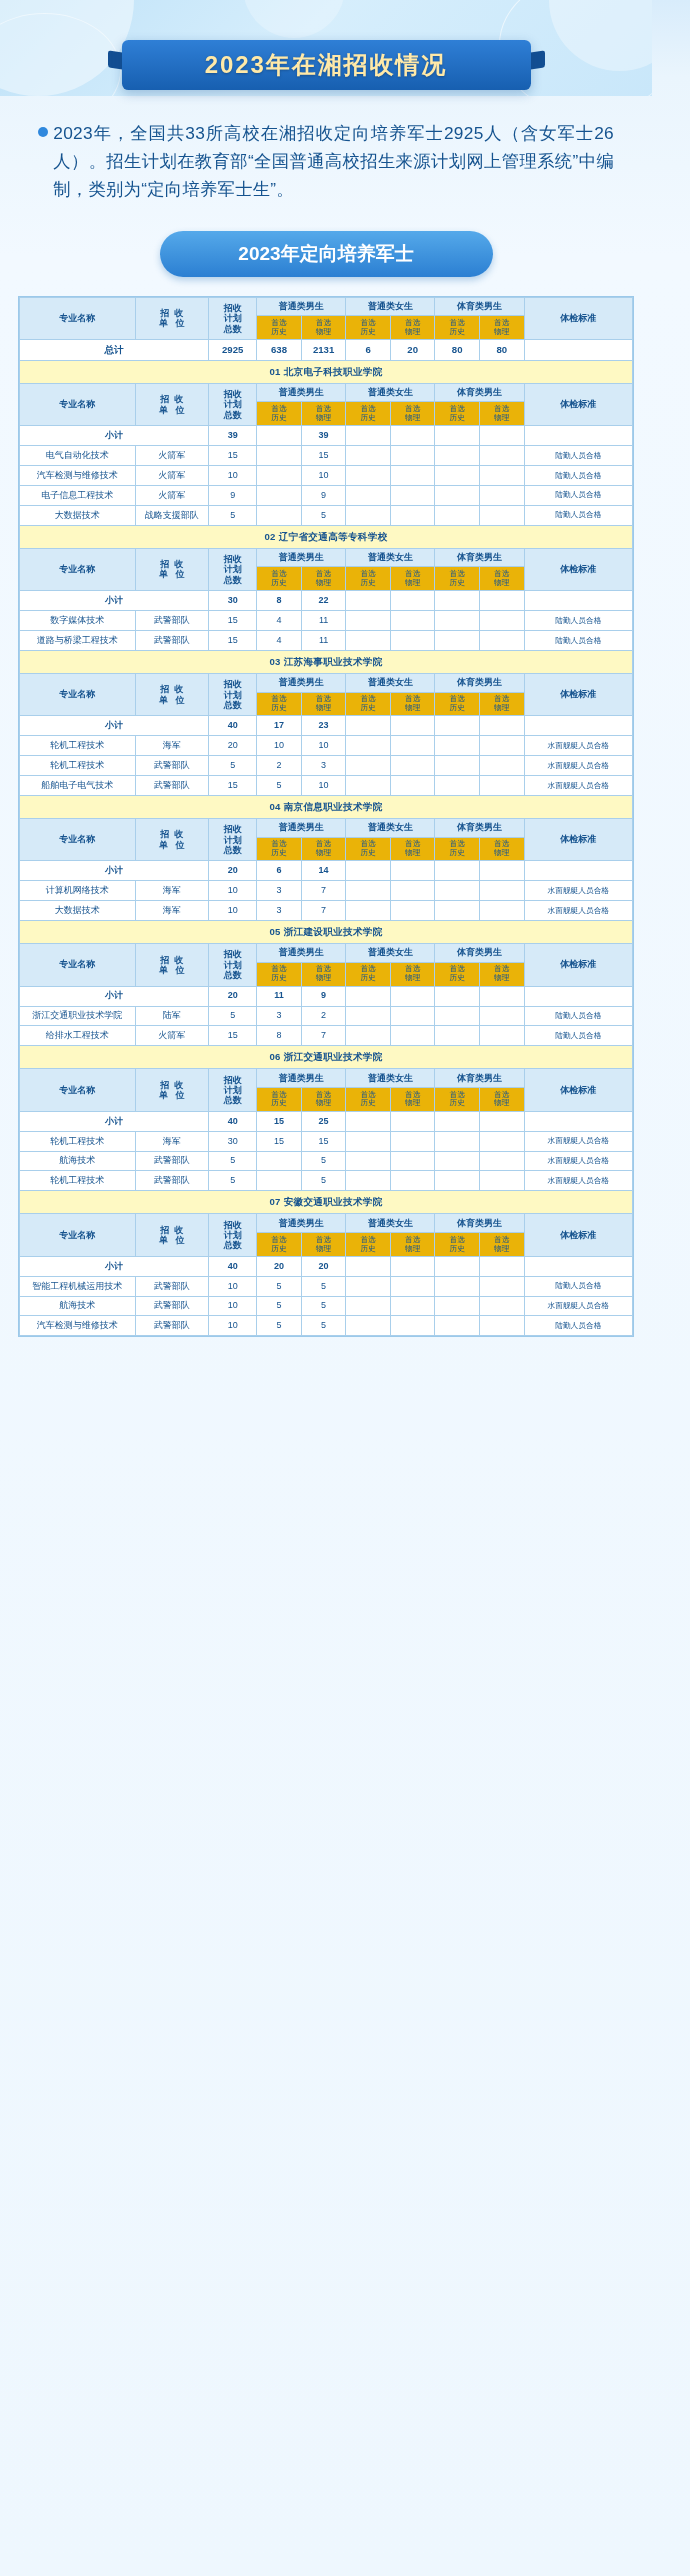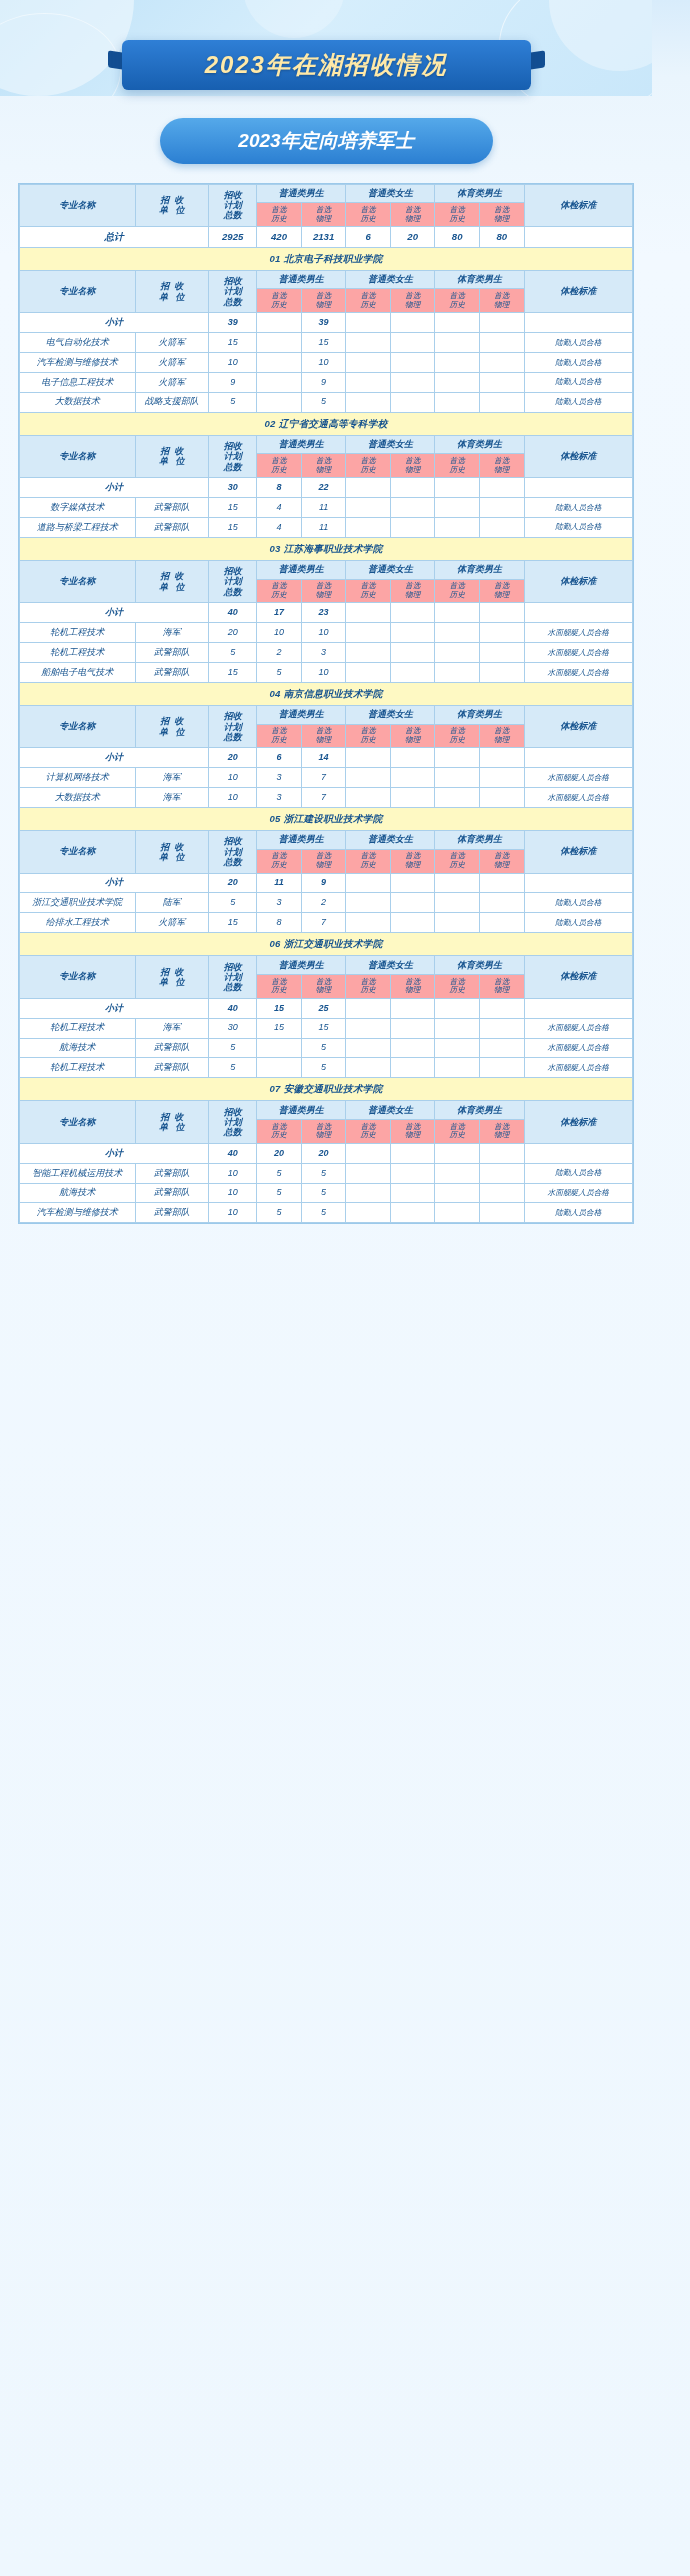--- a/index.html
+++ b/index.html
@@ -9,21 +9,20 @@
     font-family: "Liberation Sans", sans-serif;
     background: linear-gradient(180deg, #d8ecfb 0%, #eaf5fd 77px, #f2f9ff 256px, #eef7fe 100%);
     color: #14508f;
   }
   .page {
     position: relative;
     width: 652px;
     min-height: 2576px;
     overflow: hidden;
     padding-bottom: 13px;
-    font-style: italic;
   }
   
   .top-deco {
     position: absolute;
     top: 0; left: 0; right: 0;
     height: 96px;
     background: linear-gradient(135deg, #bfe2f8 0%, #d6eefc 45%, #c9e7fa 100%);
     overflow: hidden;
   }
   .top-deco .blob {
@@ -150,21 +149,21 @@
     line-height: 1.25;
   }
   .hdr td {
     background: #d6eaf8;
     font-weight: bold;
     font-size: 9px;
     padding: 3.2px 1.3px;
   }
   .hdr td.two-line { line-height: 1.15; }
   .subhdr td {
-    background: #fca5a5;
+    background: #eab308;
     font-size: 7.7px;
     padding: 2.6px 0.6px;
     line-height: 1.15;
   }
   .school-row td {
     background: #fef9c3;
     font-weight: bold;
     font-size: 9.6px;
     padding: 5.1px 2.6px;
     letter-spacing: 0.3px;
@@ -200,20 +199,24 @@
     <div class="arcs"></div>
     <div class="arcs2"></div>
   </div>
 
   <div class="banner-wrap">
     <div class="banner">
       <div class="title">2023年在湘招收情况</div>
     </div>
   </div>
 
+  <div class="intro">
+    <div class="dot"></div>
+    <p>2023年，全国共33所高校在湘招收定向培养军士2925人（含女军士26人）。招生计划在教育部“全国普通高校招生来源计划网上管理系统”中编制，类别为“定向培养军士生”。</p>
+  </div>
 
   <div class="subtitle-wrap">
     <div class="subtitle">
       <div>2023年定向培养军士</div>
     </div>
   </div>
 
   <div class="table-wrap">
     <table>
       <colgroup>
@@ -242,21 +245,21 @@
             <td>首选<br>历史</td>
             <td>首选<br>物理</td>
             <td>首选<br>历史</td>
             <td>首选<br>物理</td>
             <td>首选<br>历史</td>
             <td>首选<br>物理</td>
           </tr>
           <tr class="total-row">
             <td colspan="2">总计</td>
             <td>2925</td>
-            <td>420</td>
+            <td>638</td>
             <td>2131</td>
             <td>6</td>
             <td>20</td>
             <td>80</td>
             <td>80</td>
             <td></td>
           </tr>
           <tr class="school-row">
             <td colspan="10">01 北京电子科技职业学院</td>
           </tr>

